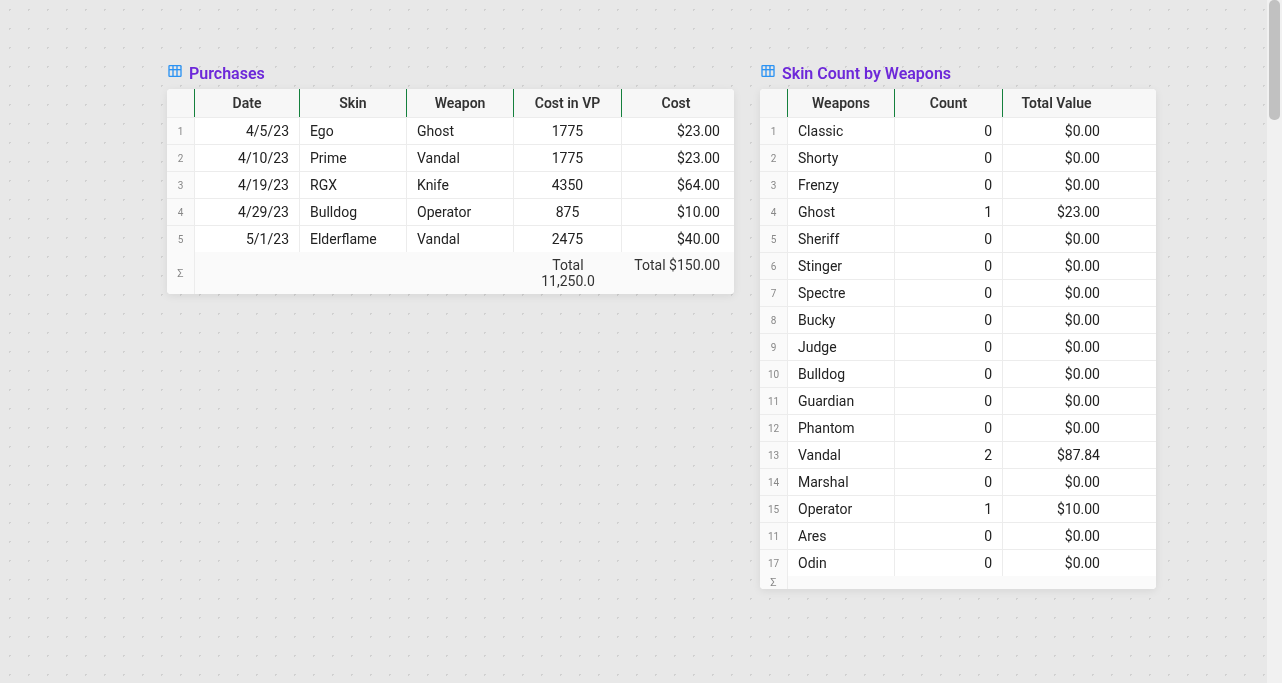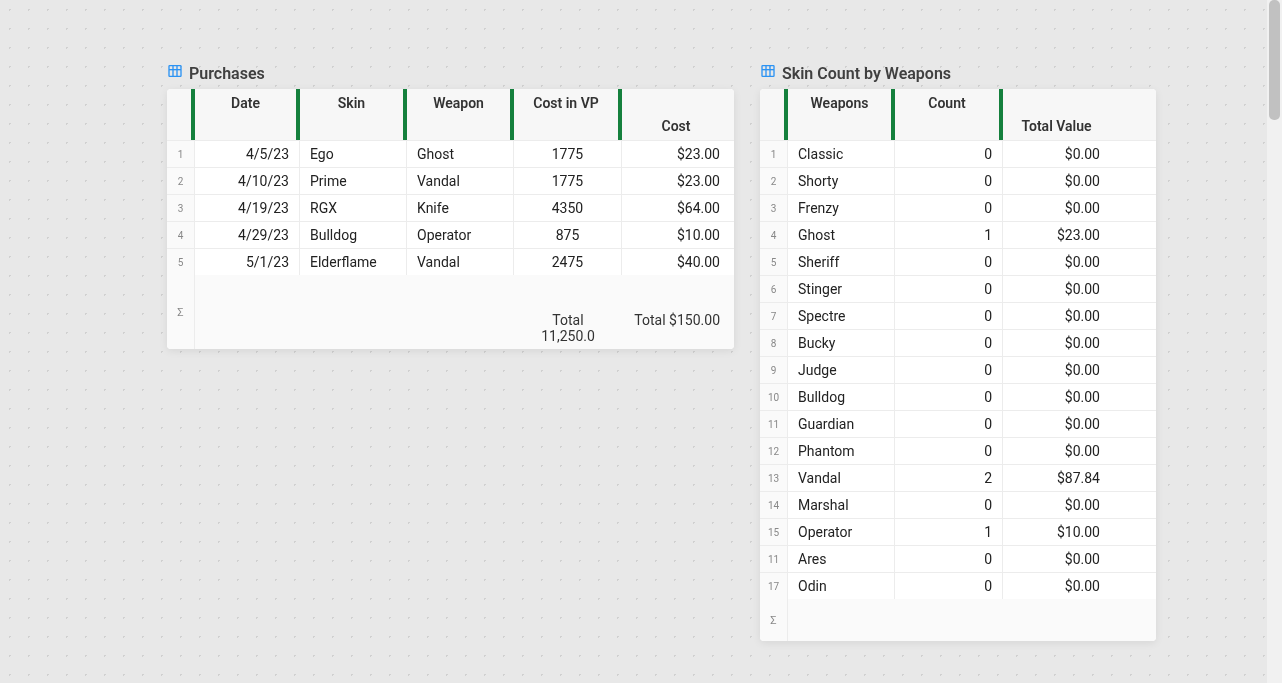--- a/index.html
+++ b/index.html
@@ -36,21 +36,21 @@
 
     .widget {
       position: absolute;
       background: transparent;
     }
 
     .widget-title {
       display: flex;
       align-items: center;
       gap: 6px;
-      color: #404040;
+      color: #6d28d9;
       font-size: 16px;
       font-weight: 600;
       margin-bottom: 6px;
       cursor: pointer;
     }
 
     .widget-title svg {
       width: 16px;
       height: 16px;
       stroke: #2c93f3;
@@ -68,23 +68,23 @@
       display: flex;
       background: #f7f7f7;
       border-bottom: 1px solid #ececec;
     }
 
     .th {
       padding: 6px 8px;
       font-weight: 600;
       color: #333;
       text-align: center;
-      border-right: 4px solid #15803d;
-    }
-    .th:last-child { border-right: none; margin-top: 23px; }
+      border-right: 1px solid #15803d;
+    }
+    .th:last-child { border-right: none; }
 
     .row {
       display: flex;
       border-bottom: 1px solid #ececec;
     }
     .row:last-child { border-bottom: none; }
 
     .row-num {
       width: 28px;
       flex: 0 0 28px;
@@ -116,21 +116,20 @@
       align-items: center;
       justify-content: center;
       font-size: 11px;
       color: #888;
       border-right: 1px solid #ececec;
     }
     .tf {
       padding: 5px 10px;
       color: #333;
       text-align: right;
-      margin-top: 32px;
     }
 
     
     #purchases .col-num { width: 28px; flex: 0 0 28px; }
     #purchases .col-date   { width: 105px; flex: 0 0 105px; }
     #purchases .col-skin   { width: 107px; flex: 0 0 107px; }
     #purchases .col-weapon { width: 107px; flex: 0 0 107px; }
     #purchases .col-vp     { width: 108px; flex: 0 0 108px; text-align: center; }
     #purchases .col-cost   { width: 108px; flex: 0 0 108px; }
 

